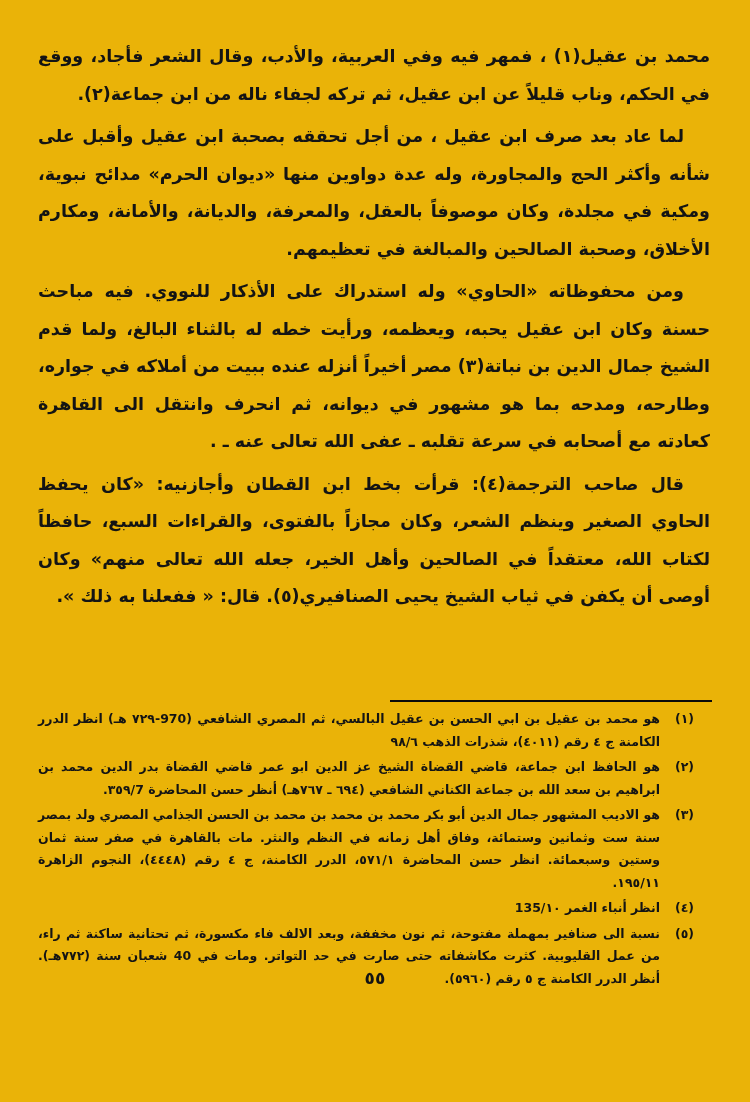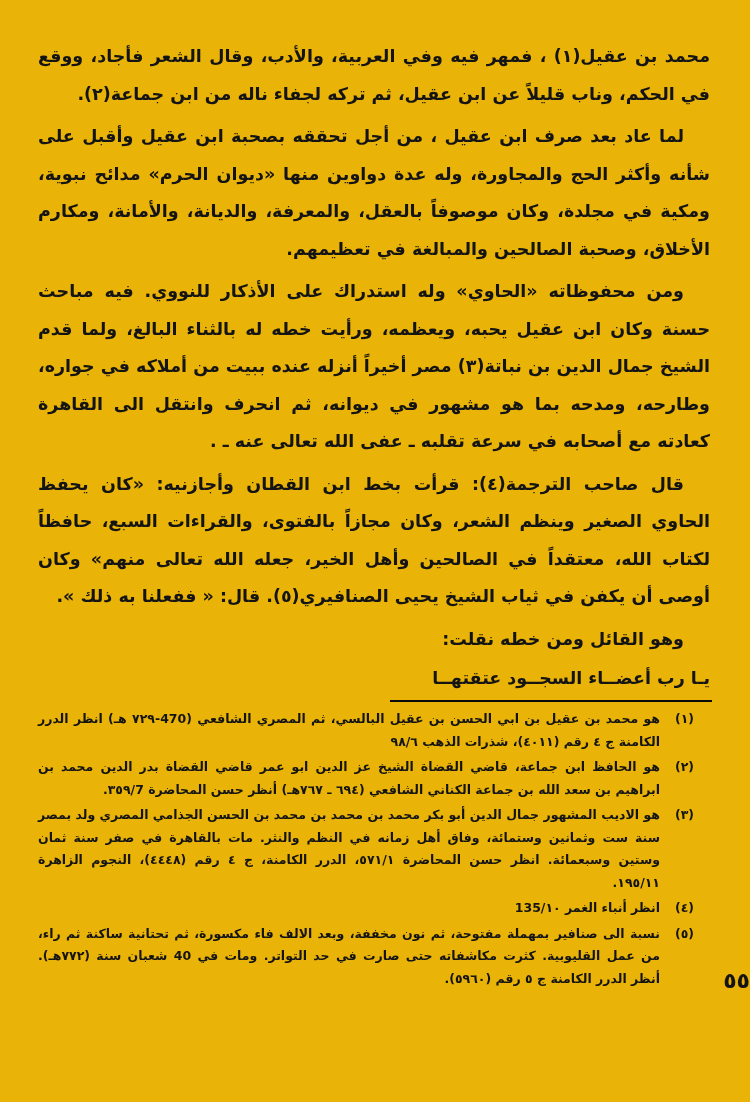--- a/index.html
+++ b/index.html
@@ -73,49 +73,48 @@
   }
   .fn-text {
     flex: 1;
     text-align: justify;
   }
   .page-number {
     position: absolute;
     top: 968px;
     left: 0;
     right: 0;
-    font-size: 22px;
+    text-align: center;
+    font-size: 17px;
     font-weight: 700;
     letter-spacing: 3px;
   }
 </style>
 </head>
 <body>
 
 <div class="page">
 
   <div class="content">
     <p class="para no-indent">محمد بن عقيل(١) ، فمهر فيه وفي العربية، والأدب، وقال الشعر فأجاد، ووقع في الحكم، وناب قليلاً عن ابن عقيل، ثم تركه لجفاء ناله من ابن جماعة(٢).</p>
     <p class="para indent">لما عاد بعد صرف ابن عقيل ، من أجل تحققه بصحبة ابن عقيل وأقبل على شأنه وأكثر الحج والمجاورة، وله عدة دواوين منها «ديوان الحرم» مدائح نبوية، ومكية في مجلدة، وكان موصوفاً بالعقل، والمعرفة، والديانة، والأمانة، ومكارم الأخلاق، وصحبة الصالحين والمبالغة في تعظيمهم.</p>
     <p class="para indent">ومن محفوظاته «الحاوي» وله استدراك على الأذكار للنووي. فيه مباحث حسنة وكان ابن عقيل يحبه، ويعظمه، ورأيت خطه له بالثناء البالغ، ولما قدم الشيخ جمال الدين بن نباتة(٣) مصر أخيراً أنزله عنده ببيت من أملاكه في جواره، وطارحه، ومدحه بما هو مشهور في ديوانه، ثم انحرف وانتقل الى القاهرة كعادته مع أصحابه في سرعة تقلبه ـ عفى الله تعالى عنه ـ .</p>
     <p class="para indent">قال صاحب الترجمة(٤): قرأت بخط ابن القطان وأجازنيه: «كان يحفظ الحاوي الصغير وينظم الشعر، وكان مجازاً بالفتوى، والقراءات السبع، حافظاً لكتاب الله، معتقداً في الصالحين وأهل الخير، جعله الله تعالى منهم» وكان أوصى أن يكفن في ثياب الشيخ يحيى الصنافيري(٥). قال: « ففعلنا به ذلك ».</p>
-    <p class="para indent lead-line">وهو القائل ومن خطه نقلت:</p>
 
     <div class="verse-row">
-      <span class="hemistich">يـا رب أعضــاء السجــود عتقتهــا</span>
     </div>
   </div>
 
   <hr class="footnote-sep">
 
   <div class="footnotes">
 
     <div class="footnote">
       <span class="fn-marker">(١)</span>
-      <span class="fn-text">هو محمد بن عقيل بن ابي الحسن بن عقيل البالسي، ثم المصري الشافعي (470-٧٢٩ هـ) انظر الدرر الكامنة ج ٤ رقم (٤٠١١)، شذرات الذهب ٩٨/٦</span>
+      <span class="fn-text">هو محمد بن عقيل بن ابي الحسن بن عقيل البالسي، ثم المصري الشافعي (970-٧٢٩ هـ) انظر الدرر الكامنة ج ٤ رقم (٤٠١١)، شذرات الذهب ٩٨/٦</span>
     </div>
 
     <div class="footnote">
       <span class="fn-marker">(٢)</span>
       <span class="fn-text">هو الحافظ ابن جماعة، قاضي القضاة الشيخ عز الدين ابو عمر قاضي القضاة بدر الدين محمد بن ابراهيم بن سعد الله بن جماعة الكناني الشافعي (٦٩٤ ـ ٧٦٧هـ) أنظر حسن المحاضرة ٣٥٩/7.</span>
     </div>
 
     <div class="footnote">
       <span class="fn-marker">(٣)</span>
       <span class="fn-text">هو الاديب المشهور جمال الدين أبو بكر محمد بن محمد بن محمد بن الحسن الجذامي المصري ولد بمصر سنة ست وثمانين وستمائة، وفاق أهل زمانه في النظم والنثر. مات بالقاهرة في صفر سنة ثمان وستين وسبعمائة. انظر حسن المحاضرة ٥٧١/١، الدرر الكامنة، ج ٤ رقم (٤٤٤٨)، النجوم الزاهرة ١٩٥/١١.</span>

